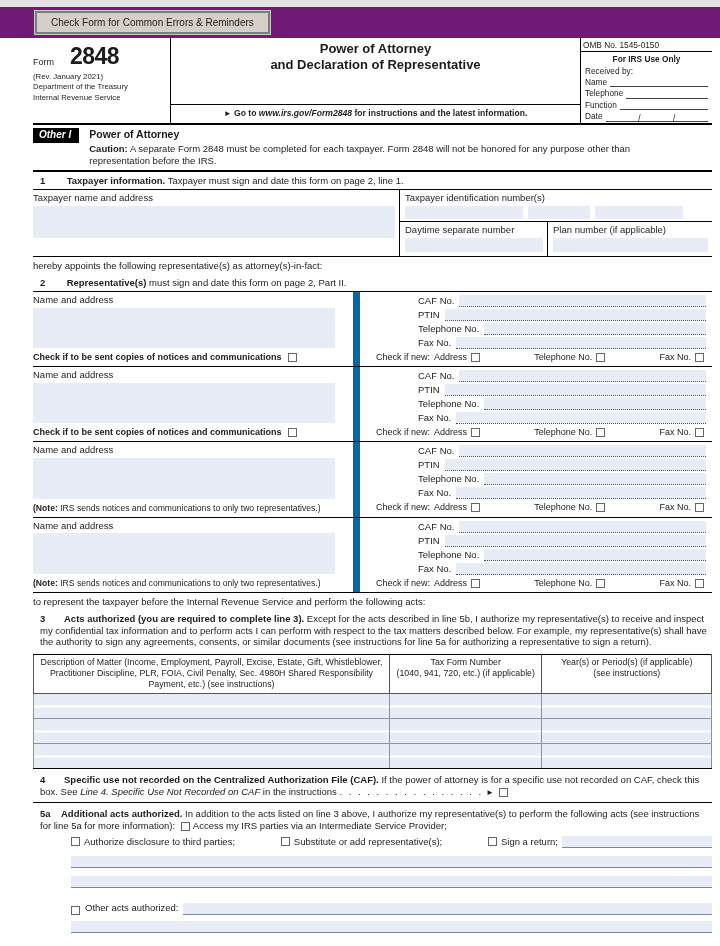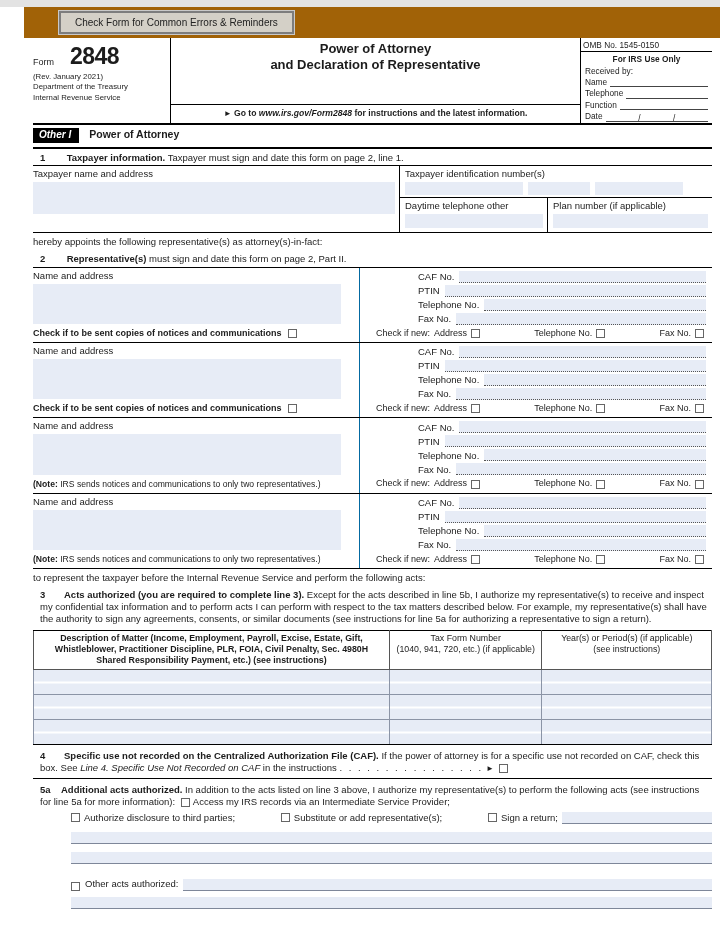--- a/index.html
+++ b/index.html
@@ -3,21 +3,21 @@
 <meta charset="utf-8">
 <style>
   * { margin:0; padding:0; box-sizing:border-box; }
   html,body { background:#fff; }
   body {
     font-family:"Liberation Sans","DejaVu Sans",sans-serif;
     font-size:9.5px; color:#1c1c1c; line-height:1.25;
     width:720px; height:946px; overflow:hidden; position:relative;
   }
   .topstrip { height:7px; background:#e3e3e3; }
-  .topbar { padding:4px 0 4px 35px; background:#a16207;margin-left:24px; }
+  .topbar { padding:4px 0 4px 35px; background:#701a75; }
   .check-btn {
     display:inline-block; background:#d4d0c7; border:2px solid #7d7d7d;
     outline:1px solid #c9c9c9; padding:4px 14px; font-size:10px; color:#222;
     font-family:inherit; cursor:pointer;
   }
   .form { padding:0 8px 0 33px; }
   .bold { font-weight:bold; }
   .ital { font-style:italic; }
 
   
@@ -57,21 +57,21 @@
   .tp-bottom { display:flex; flex:1; }
   .tp-phone { width:148px; border-right:1px solid #000; padding:2px 4px 4px 5px; }
   .tp-plan { flex:1; padding:2px 4px 4px 5px; }
   .blockfield { background:#e7ecf6; }
 
   .flowline { padding:3px 0 2px 0; }
 
   
   .rep { display:flex; border-top:1px solid #000; }
   .rep:first-of-type { border-top:1px solid #000; }
-  .rep-left { width:327px; border-right:1px solid #0369a1; display:flex; flex-direction:column; padding:2px 12px 0 0; }
+  .rep-left { width:327px; border-right:7px solid #0369a1; display:flex; flex-direction:column; padding:2px 12px 0 0; }
   .rep-left .blockfield { flex:1; margin:2px 6px 2px 0; }
   .rep-foot-l { font-size:9px; display:flex; align-items:center; gap:6px; padding:2px 4px 3px 0; }
   .rep-foot-l .txt { font-weight:bold; }
   .rep-foot-l .note { font-size:8.6px; }
   .rep-right { flex:1; display:flex; flex-direction:column; padding:2px 6px 0 10px; }
   .caf-row { display:flex; align-items:flex-end; padding:0 0 1px 48px; height:14px; }
   .caf-row .lbl { white-space:nowrap; padding-right:5px; }
   .caf-row .dot { flex:1; height:12px; background:#e7ecf6; border-bottom:1.5px dotted #555; }
   .newrow { display:flex; align-items:center; padding:2px 2px 3px 6px; font-size:9px; gap:4px; }
   .newrow .sp { flex:1; }
@@ -158,20 +158,24 @@
           <span>/</span>
         </span>
       </div>
     </div>
   </div>
 
   <div class="part1">
     <span class="part-badge">Other I</span>
     <div>
       <div class="part1-title">Power of Attorney</div>
+      <div class="part1-caution">
+        <span class="bold">Caution:</span>
+        <span>A separate Form 2848 must be completed for each taxpayer. Form 2848 will not be honored for any purpose other than representation before the IRS.</span>
+      </div>
     </div>
   </div>
 
   <div class="numline">
     <span class="num">1</span>
     <span class="bold">Taxpayer information.</span>
     <span>Taxpayer must sign and date this form on page 2, line 1.</span>
   </div>
 
   <div class="tp">
@@ -183,21 +187,21 @@
       <div class="tp-tin">
         <div>Taxpayer identification number(s)</div>
         <div class="tin-fields">
           <span class="tin-seg" style="width:118px;"></span>
           <span class="tin-seg" style="width:62px;"></span>
           <span class="tin-seg" style="width:88px;"></span>
         </div>
       </div>
       <div class="tp-bottom">
         <div class="tp-phone">
-          <div>Daytime telephone other</div>
+          <div>Daytime separate number</div>
           <div class="blockfield" style="height:14px; margin-top:2px;"></div>
         </div>
         <div class="tp-plan">
           <div>Plan number (if applicable)</div>
           <div class="blockfield" style="height:14px; margin-top:2px;"></div>
         </div>
       </div>
     </div>
   </div>
 
@@ -370,21 +374,21 @@
   <div class="flowline" style="border-top:1px solid #000;">to represent the taxpayer before the Internal Revenue Service and perform the following acts:</div>
 
   <div class="para3">
     <span class="num bold" style="display:inline-block;width:24px;">3</span><span class="bold">Acts authorized (you are required to complete line 3).</span>
     <span class="body">Except for the acts described in line 5b, I authorize my representative(s) to receive and inspect my confidential tax information and to perform acts I can perform with respect to the tax matters described below. For example, my representative(s) shall have the authority to sign any agreements, consents, or similar documents (see instructions for line 5a for authorizing a representative to sign a return).</span>
   </div>
 
   <table class="acts">
     <thead>
       <tr>
-        <th style="width:52.5%;font-weight:bold;">Description of Matter (Income, Employment, Payroll, Excise, Estate, Gift, Whistleblower, Practitioner Discipline, PLR, FOIA, Civil Penalty, Sec. 4980H Shared Responsibility Payment, etc.) (see instructions)</th>
+        <th style="width:52.5%;">Description of Matter (Income, Employment, Payroll, Excise, Estate, Gift, Whistleblower, Practitioner Discipline, PLR, FOIA, Civil Penalty, Sec. 4980H Shared Responsibility Payment, etc.) (see instructions)</th>
         <th style="width:22.5%;">
           <div>Tax Form Number</div>
           <div>(1040, 941, 720, etc.) (if applicable)</div>
         </th>
         <th>
           <div>Year(s) or Period(s) (if applicable)</div>
           <div>(see instructions)</div>
         </th>
       </tr>
     </thead>
@@ -413,21 +417,21 @@
     <span class="ital">Line 4. Specific Use Not Recorded on CAF</span>
     <span class="l4text">in the instructions</span>
     <span class="dots">. . . . . . . . . . . . . . . .</span>
     <span class="arrow">►</span>
     <span class="cb inl"></span>
   </div>
 
   <div class="line5a">
     <span class="num bold" style="display:inline-block;width:21px;">5a</span><span class="bold">Additional acts authorized.</span>
     <span>In addition to the acts listed on line 3 above, I authorize my representative(s) to perform the following acts (see instructions for line 5a for more information):</span>
-    <span class="cb inl"></span><span>Access my IRS records via an Intermediate Service Provider;</span>
+    <span class="cb inl"></span><span>Access my IRS parties via an Intermediate Service Provider;</span>
     <div style="margin:4px 0 0 31px; display:flex; align-items:center; gap:4px;">
       <span class="cb"></span>
         <span>Authorize disclosure to third parties;</span>
       <span style="flex:1;"></span>
       <span class="cb"></span>
         <span>Substitute or add representative(s);</span>
       <span style="flex:1;"></span>
       <span class="cb"></span>
         <span>Sign a return;</span>
       <span class="inline-field"></span>

